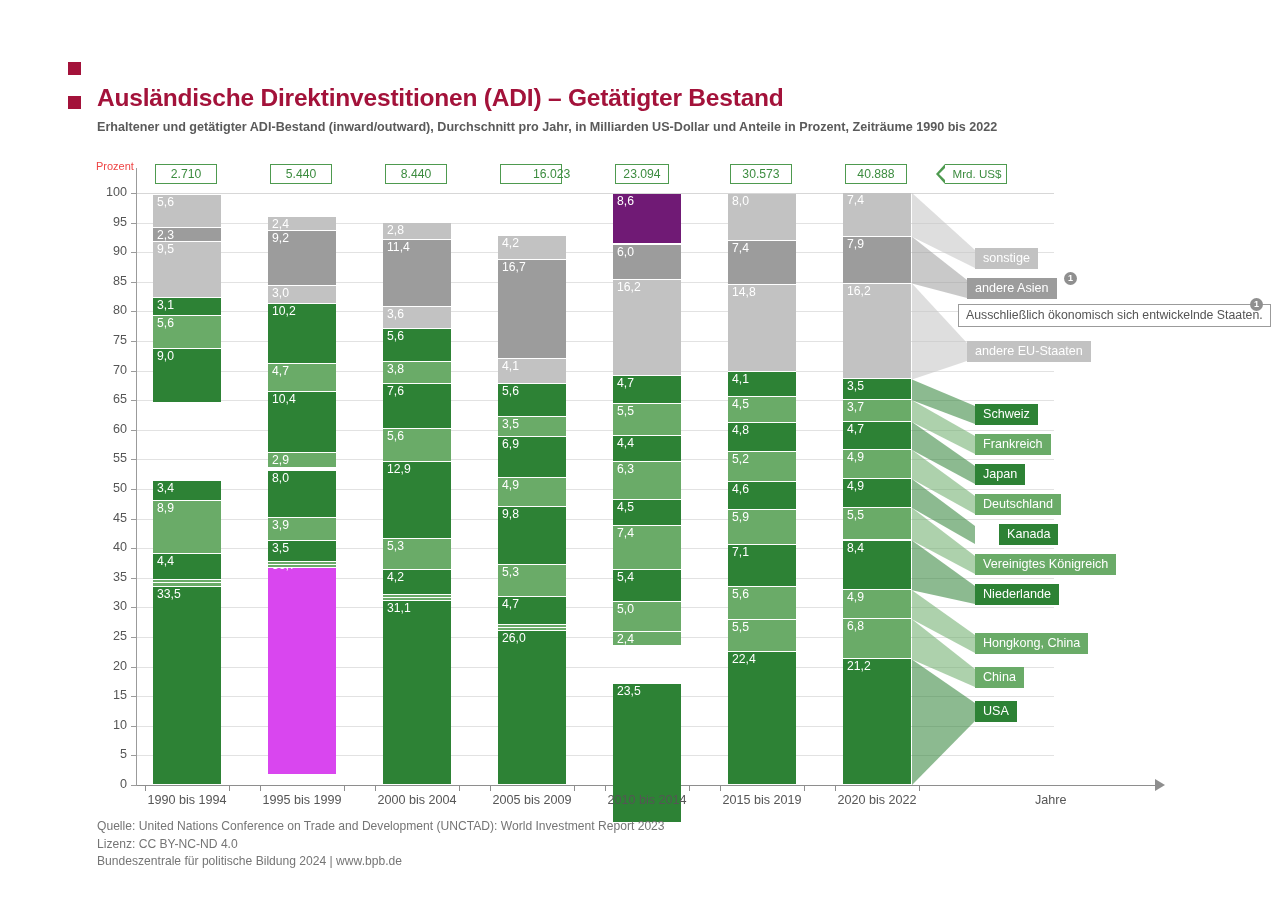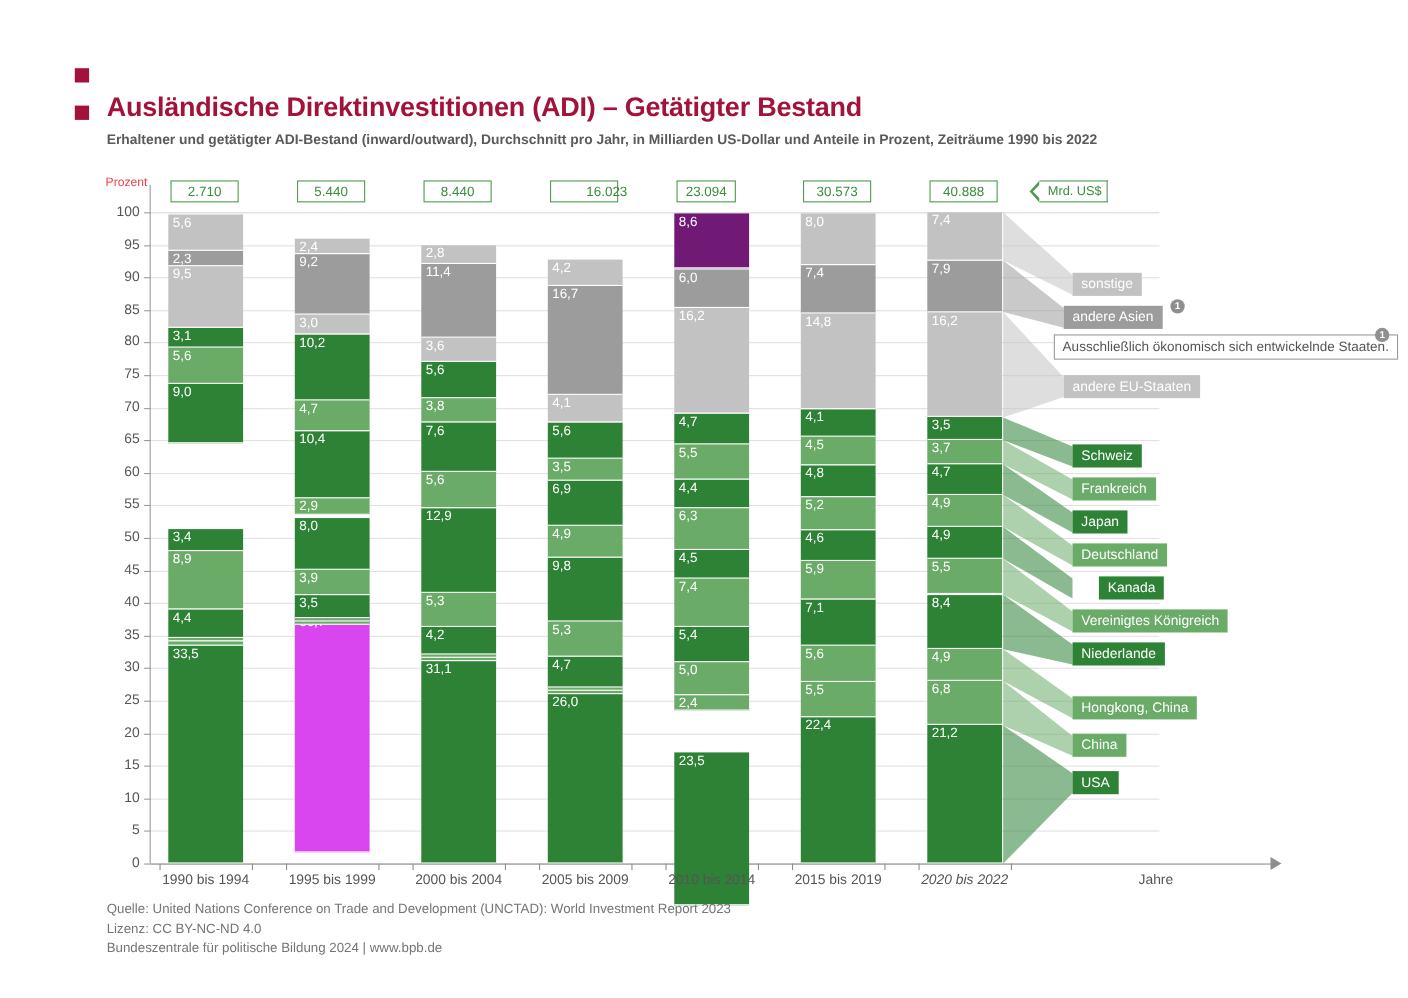--- a/index.html
+++ b/index.html
@@ -470,21 +470,21 @@
         </div>
         <div class="seg" style="top: 43.808px; height: 46.768px; background: rgb(156, 156, 156);">
           <span class="v">7,9</span>
         </div>
         <div class="seg" style="top: -1.13687e-13px; height: 43.808px; background: rgb(194, 194, 194);">
           <span class="v">7,4</span>
         </div>
       </div>
       <div class="xtick" style="left: 835px;"></div>
       <div class="xtick" style="left: 919px;"></div>
-      <div class="xcat" style="left: 813px; width: 128px; font-style: italic;">2020 bis 2022</div>
+      <div class="xcat" style="left: 813px; width: 128px;">2020 bis 2022</div>
       <div class="totbox" style="left: 845px; width: 62px;">40.888</div>
       <div class="jahre">Jahre</div>
       <div class="unit-flag">
         <span class="chev"></span>
         <span class="chev2"></span>
         <span class="ub"></span>
         <span class="ut">Mrd. US$</span>
       </div>
       <svg width="1280" height="907" style="position: absolute; left: 0px; top: 0px; pointer-events: none;">
         <polygon points="912,193 912,236.808 975,268 975,250" fill="#c2c2c2" opacity="0.55"></polygon>

